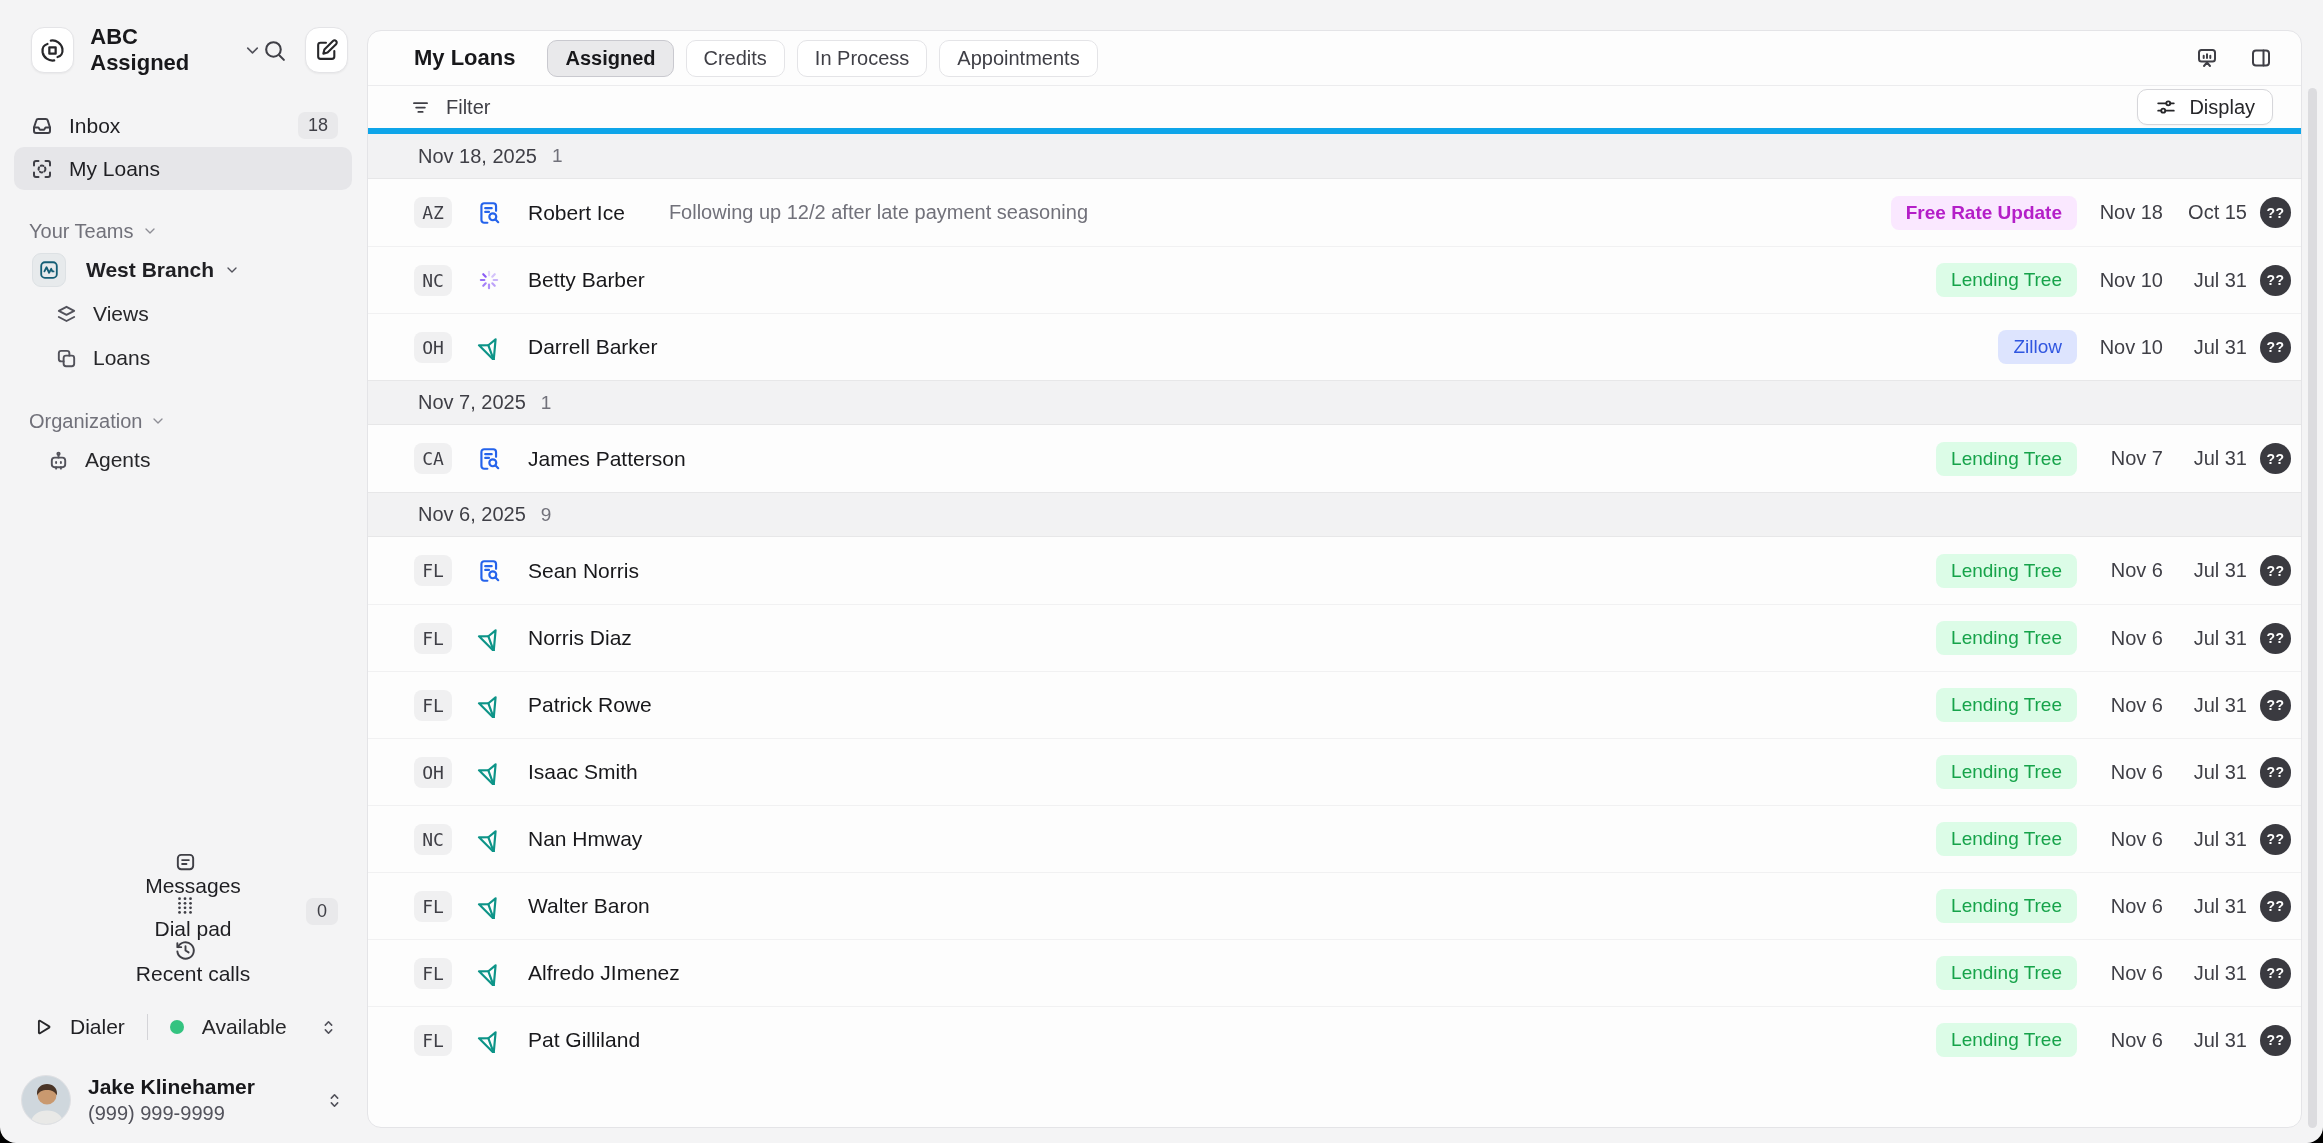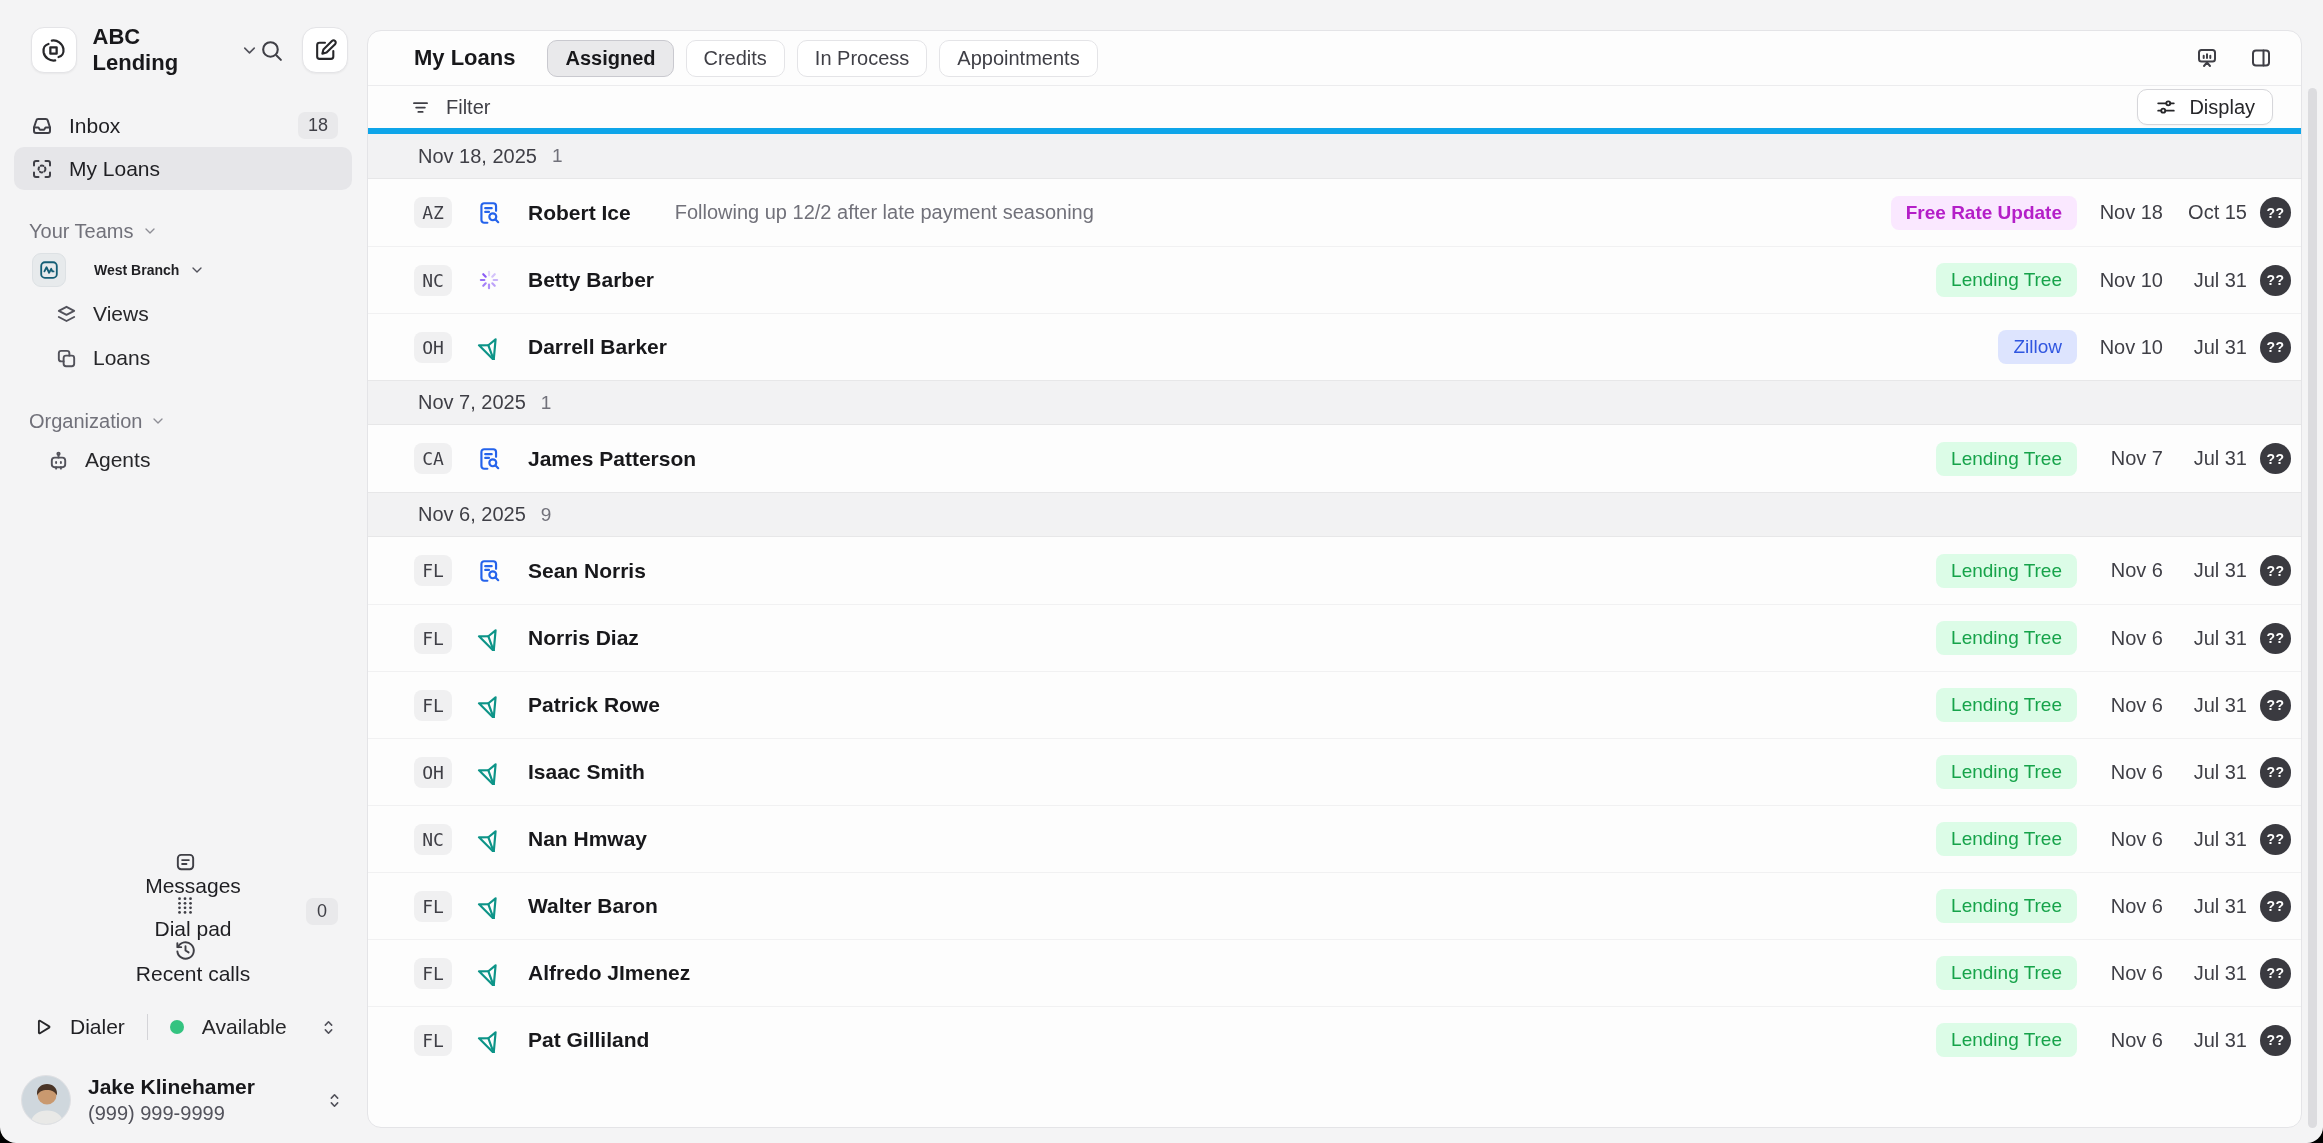--- a/index.html
+++ b/index.html
@@ -21,21 +21,21 @@
   .nav-row.active { background:#e6e6e9; }
   .nav-row .ic { width:24px; height:24px; color:#3f3f46; display:flex; align-items:center; justify-content:center; }
   .nav-row .lbl { margin-left:15px; font-size:21px; font-weight:500; color:#1f1f23; }
   .nav-row .badge { margin-left:auto; background:#e9e9eb; border-radius:7px; padding:3px 10px; font-size:18px; color:#3f3f46; }
 
   .sb-section { margin-top:24px; }
   .sec-label { display:flex; align-items:center; gap:8px; padding:0 0 0 29px; font-size:20px; color:#71717a; height:34px; cursor:pointer; }
   .sec-label .chev { color:#8e8e96; }
   .team-row { display:flex; align-items:center; height:44px; padding-left:32px; cursor:pointer; }
   .team-ic { width:34px; height:34px; border-radius:9px; background:#e7eaec; border:1px solid #dde1e4; color:#155e75; display:flex; align-items:center; justify-content:center; }
-  .team-row .lbl { margin-left:28px; font-size:14px; font-weight:600; color:#1f1f23; }
+  .team-row .lbl { margin-left:20px; font-size:21px; font-weight:600; color:#1f1f23; }
   .team-row .chev { margin-left:10px; color:#52525b; }
   .child-row { display:flex; align-items:center; height:44px; padding-left:55px; cursor:pointer; color:#52525b; }
   .child-row .lbl { margin-left:15px; font-size:21px; font-weight:500; color:#27272a; }
   .org-row { display:flex; align-items:center; height:44px; padding-left:47px; cursor:pointer; color:#52525b; }
   .org-row .lbl { margin-left:15px; font-size:21px; font-weight:500; color:#27272a; }
 
   .sb-spacer { flex:1; }
 
   .sb-tools { padding:0 14px; }
   .tool-row { display:flex; align-items:center; height:44px; padding:0 14px 0 18px; border-radius:10px; cursor:pointer;flex-direction:column; }
@@ -76,21 +76,21 @@
   .group-header { height:45px; background:#f2f2f3; border-bottom:1px solid #e7e7e8; display:flex; align-items:center; padding-left:50px; }
   .group-header + .group-header, .row + .group-header { border-top:1px solid #e7e7e8; }
   .group-date { font-size:20px; color:#3f3f46; }
   .group-count { font-size:19px; color:#71717a; margin-left:15px; }
 
   .row { height:67px; display:flex; align-items:center; padding:0 10px 0 46px; background:#fdfdfd; cursor:pointer; }
   .row + .row { border-top:1px solid #f1f1f2; }
   .state-pill { width:38px; height:31px; background:#f0f0f1; border-radius:8px; display:flex; align-items:center; justify-content:center; font-family:"DejaVu Sans Mono", monospace; font-size:18px; color:#3f3f46; flex:none; }
   .row-ic { margin-left:24px; width:26px; height:26px; display:flex; align-items:center; justify-content:center; flex:none; }
   .row-ic.c-blue { color:#2563eb; } .row-ic.c-teal { color:#0d9488; } .row-ic.c-violet { color:#8b5cf6; }
-  .row-name { margin-left:26px; font-size:21px; font-weight:700; color:#18181b; white-space:nowrap; }
+  .row-name { margin-left:26px; font-size:21px; font-weight:400; color:#18181b; white-space:nowrap; }
   .row-note { margin-left:44px; font-size:20px; color:#71717a; white-space:nowrap; }
   .row-right { margin-left:auto; display:flex; align-items:center; }
   .tag { height:34px; display:flex; align-items:center; padding:0 15px; border-radius:8px; font-size:19px; font-weight:500; white-space:nowrap; }
   .tag.green { background:#dcfce7; color:#16a34a; }
   .tag.fuchsia { background:#fae8ff; color:#b41ec8;font-weight:bold; }
   .tag.blue { background:#dde4fe; color:#3056e0; }
   .d1 { width:86px; text-align:right; font-size:20px; color:#3f3f46; }
   .d2 { width:84px; text-align:right; font-size:20px; color:#3f3f46; }
   .row-avatar { width:31px; height:31px; margin-left:13px; border-radius:50%; background:#3a3a40; color:#fff; font-size:14px; font-weight:700; display:flex; align-items:center; justify-content:center; letter-spacing:.5px; flex:none; }
 
@@ -107,21 +107,21 @@
     <div class="sb-top">
       <div class="logo-btn">
           <span>
             <svg width="27" height="27" viewBox="0 0 24 24" fill="none" stroke="currentColor" stroke-width="2" stroke-linecap="round" stroke-linejoin="round">
               <path d="M10.5 3.2A9 9 0 0 1 20.8 10.5c.6 4-1.5 6.6-4.3 7.3"></path>
               <path d="M13.5 20.8A9 9 0 0 1 3.2 13.5C2.6 9.5 4.7 6.9 7.5 6.2"></path>
               <path d="M9.2 9.2h5.6v5.6H9.2z" rx="2"></path>
             </svg>
           </span>
         </div>
-      <span class="brand">ABC Lending</span>
+      <span class="brand">ABC Assigned</span>
       <span class="chev">
           <svg width="19" height="19" viewBox="0 0 24 24" fill="none" stroke="currentColor" stroke-width="2" stroke-linecap="round" stroke-linejoin="round">
             <path d="M6 9l6 6 6-6"></path>
           </svg>
         </span>
       <span class="sb-top-spacer"></span>
       <span class="sb-search">
           <svg width="25" height="25" viewBox="0 0 24 24" fill="none" stroke="currentColor" stroke-width="2" stroke-linecap="round" stroke-linejoin="round">
             <circle cx="11" cy="11" r="7"></circle>
             <path d="M21 21l-4.2-4.2"></path>

